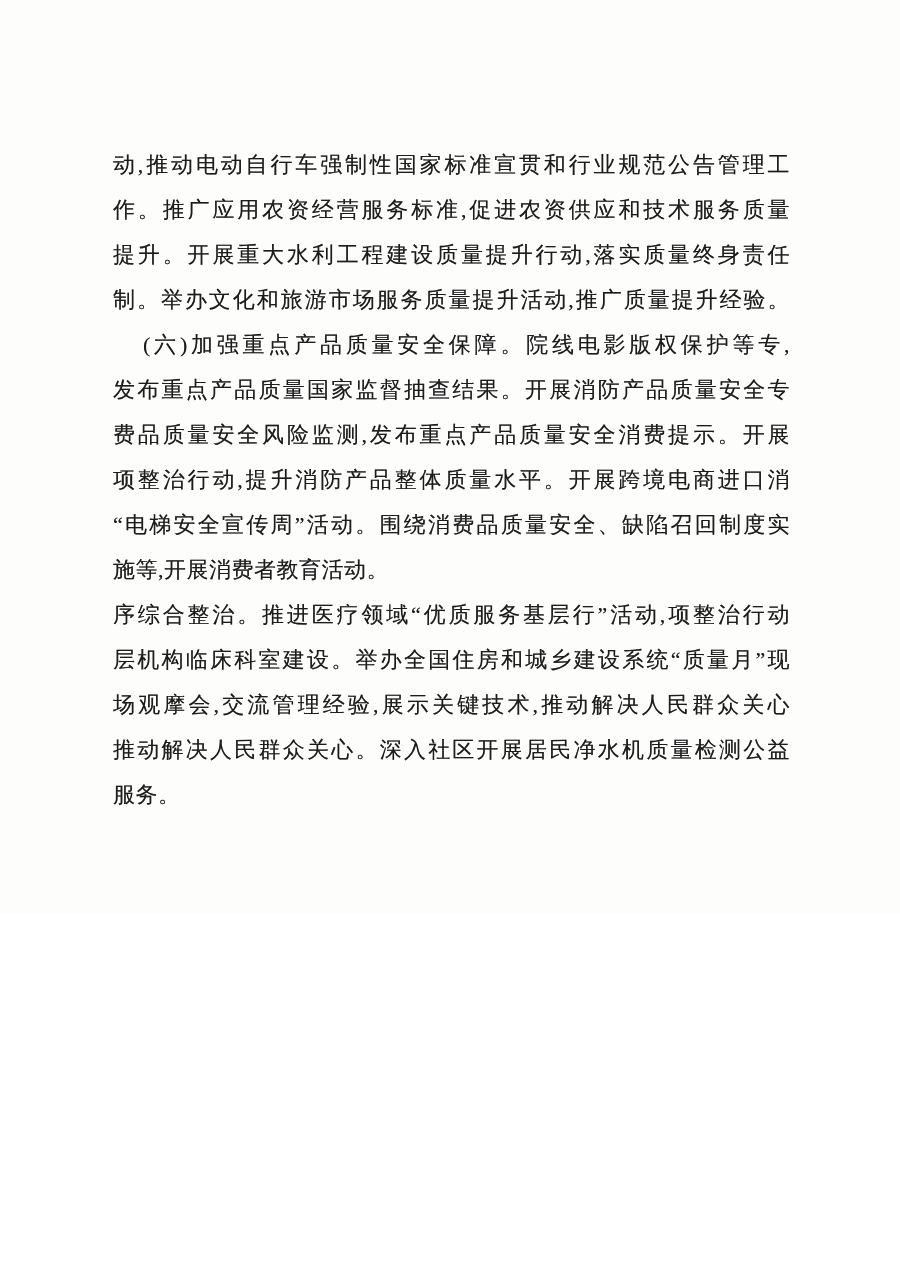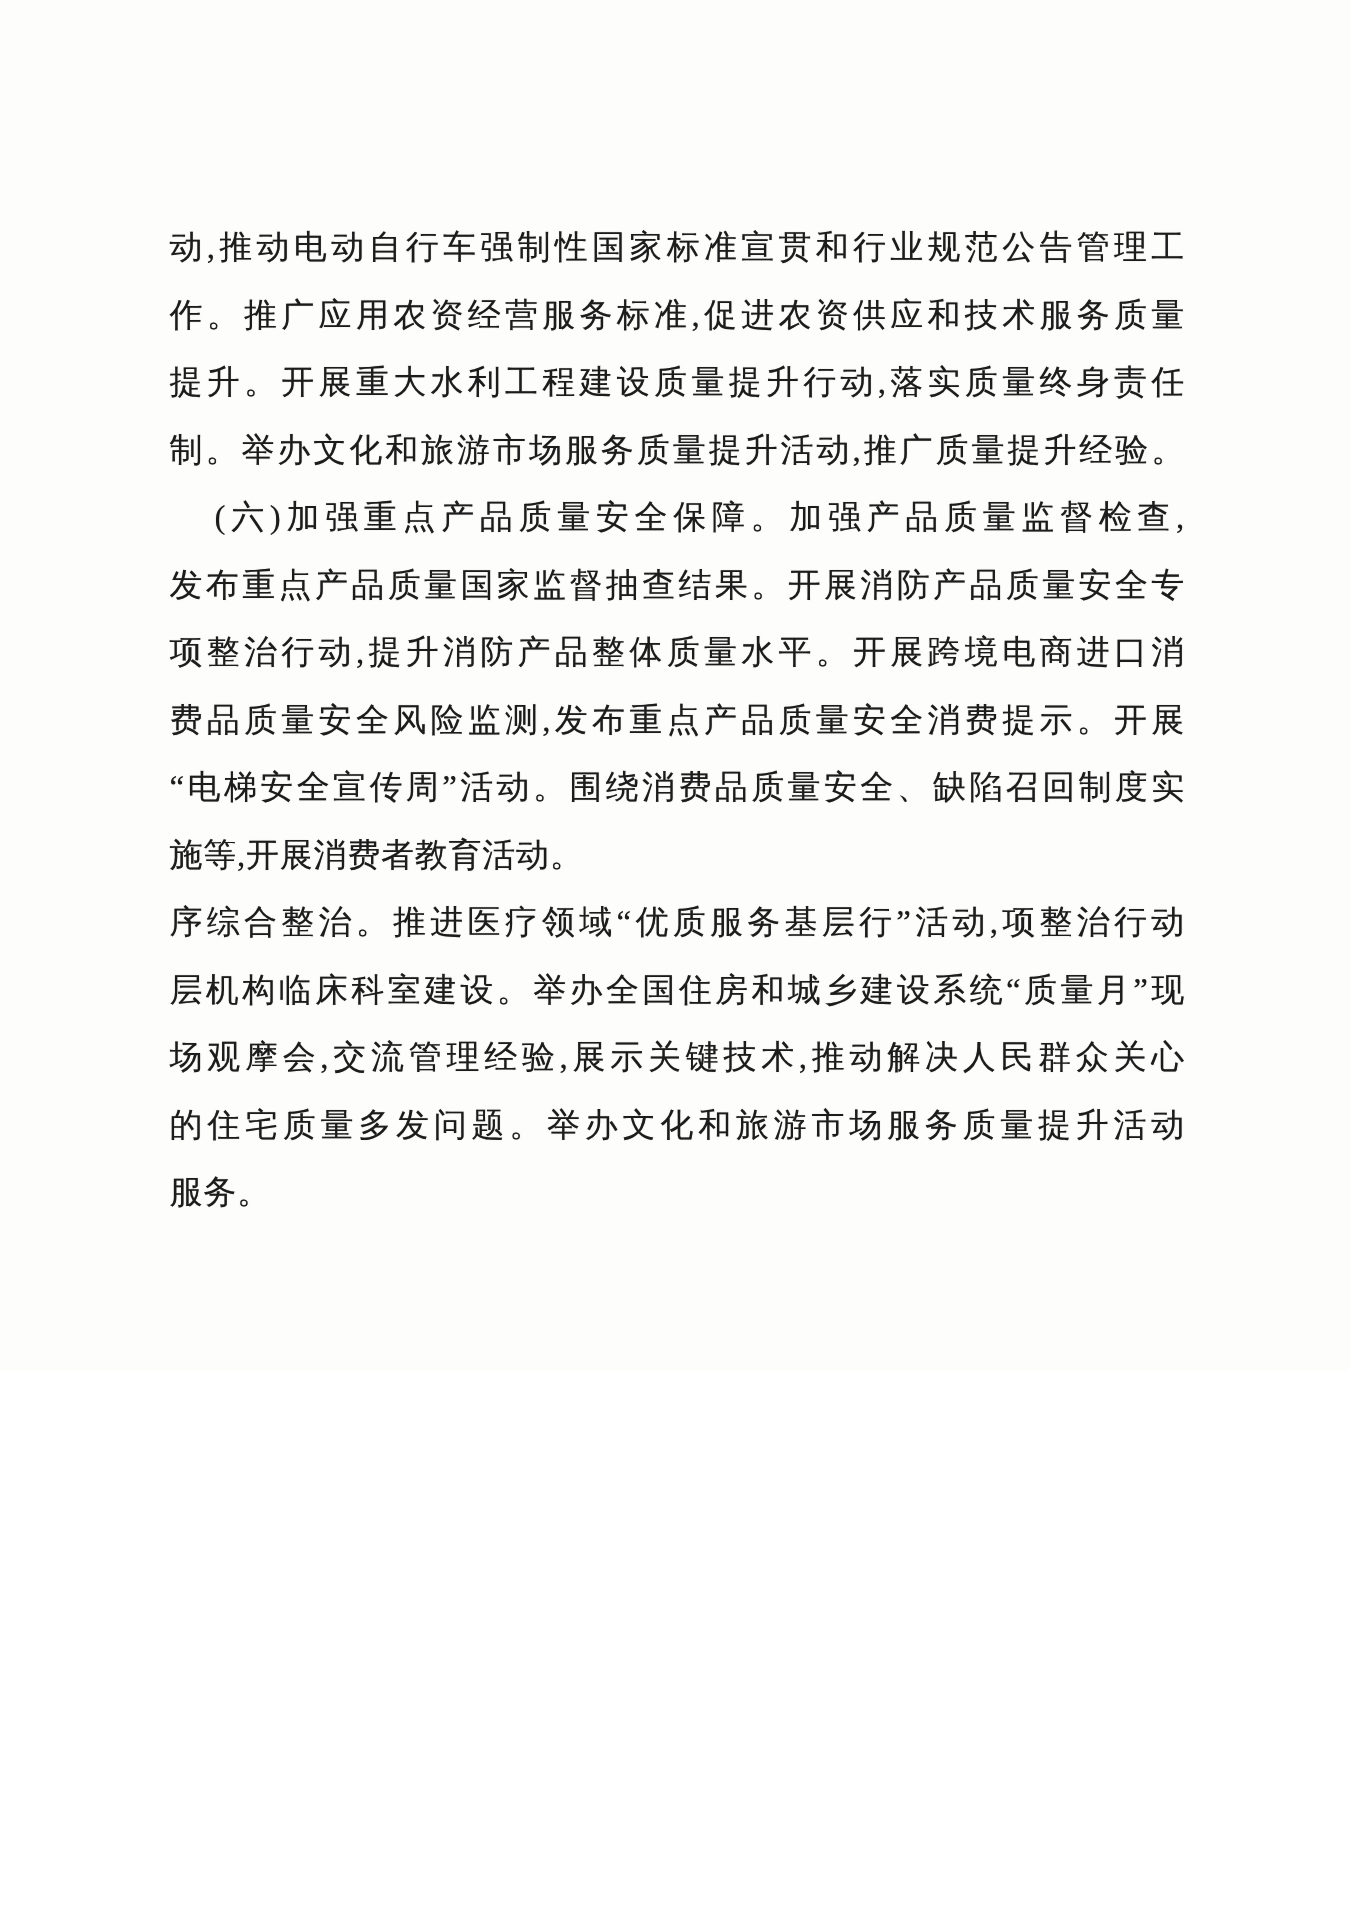--- a/index.html
+++ b/index.html
@@ -68,34 +68,34 @@
   <main class="text-block">
 
     <section class="paragraph">
       <div class="line">动,推动电动自行车强制性国家标准宣贯和行业规范公告管理工</div>
       <div class="line">作。推广应用农资经营服务标准,促进农资供应和技术服务质量</div>
       <div class="line">提升。开展重大水利工程建设质量提升行动,落实质量终身责任</div>
       <div class="line">制。举办文化和旅游市场服务质量提升活动,推广质量提升经验。</div>
     </section>
 
     <section class="paragraph">
-      <div class="line indent">(六)加强重点产品质量安全保障。加强产品质量监督检查,</div>
+      <div class="line indent">(六)加强重点产品质量安全保障。院线电影版权保护等专,</div>
       <div class="line">发布重点产品质量国家监督抽查结果。开展消防产品质量安全专</div>
+      <div class="line">费品质量安全风险监测,发布重点产品质量安全消费提示。开展</div>
       <div class="line">项整治行动,提升消防产品整体质量水平。开展跨境电商进口消</div>
-      <div class="line">费品质量安全风险监测,发布重点产品质量安全消费提示。开展</div>
       <div class="line">“电梯安全宣传周”活动。围绕消费品质量安全、缺陷召回制度实</div>
       <div class="line short">施等,开展消费者教育活动。</div>
     </section>
 
 
     <section class="paragraph">
       <div class="line">序综合整治。推进医疗领域“优质服务基层行”活动,项整治行动</div>
       <div class="line">层机构临床科室建设。举办全国住房和城乡建设系统“质量月”现</div>
       <div class="line">场观摩会,交流管理经验,展示关键技术,推动解决人民群众关心</div>
-      <div class="line">的住宅质量多发问题。举办文化和旅游市场服务质量提升活动</div>
+      <div class="line">推动解决人民群众关心。深入社区开展居民净水机质量检测公益</div>
       <div class="line short">服务。</div>
     </section>
 
   </main>
 
   <footer class="page-footer">
     <span>— 5 —</span>
   </footer>
 
 </div>

